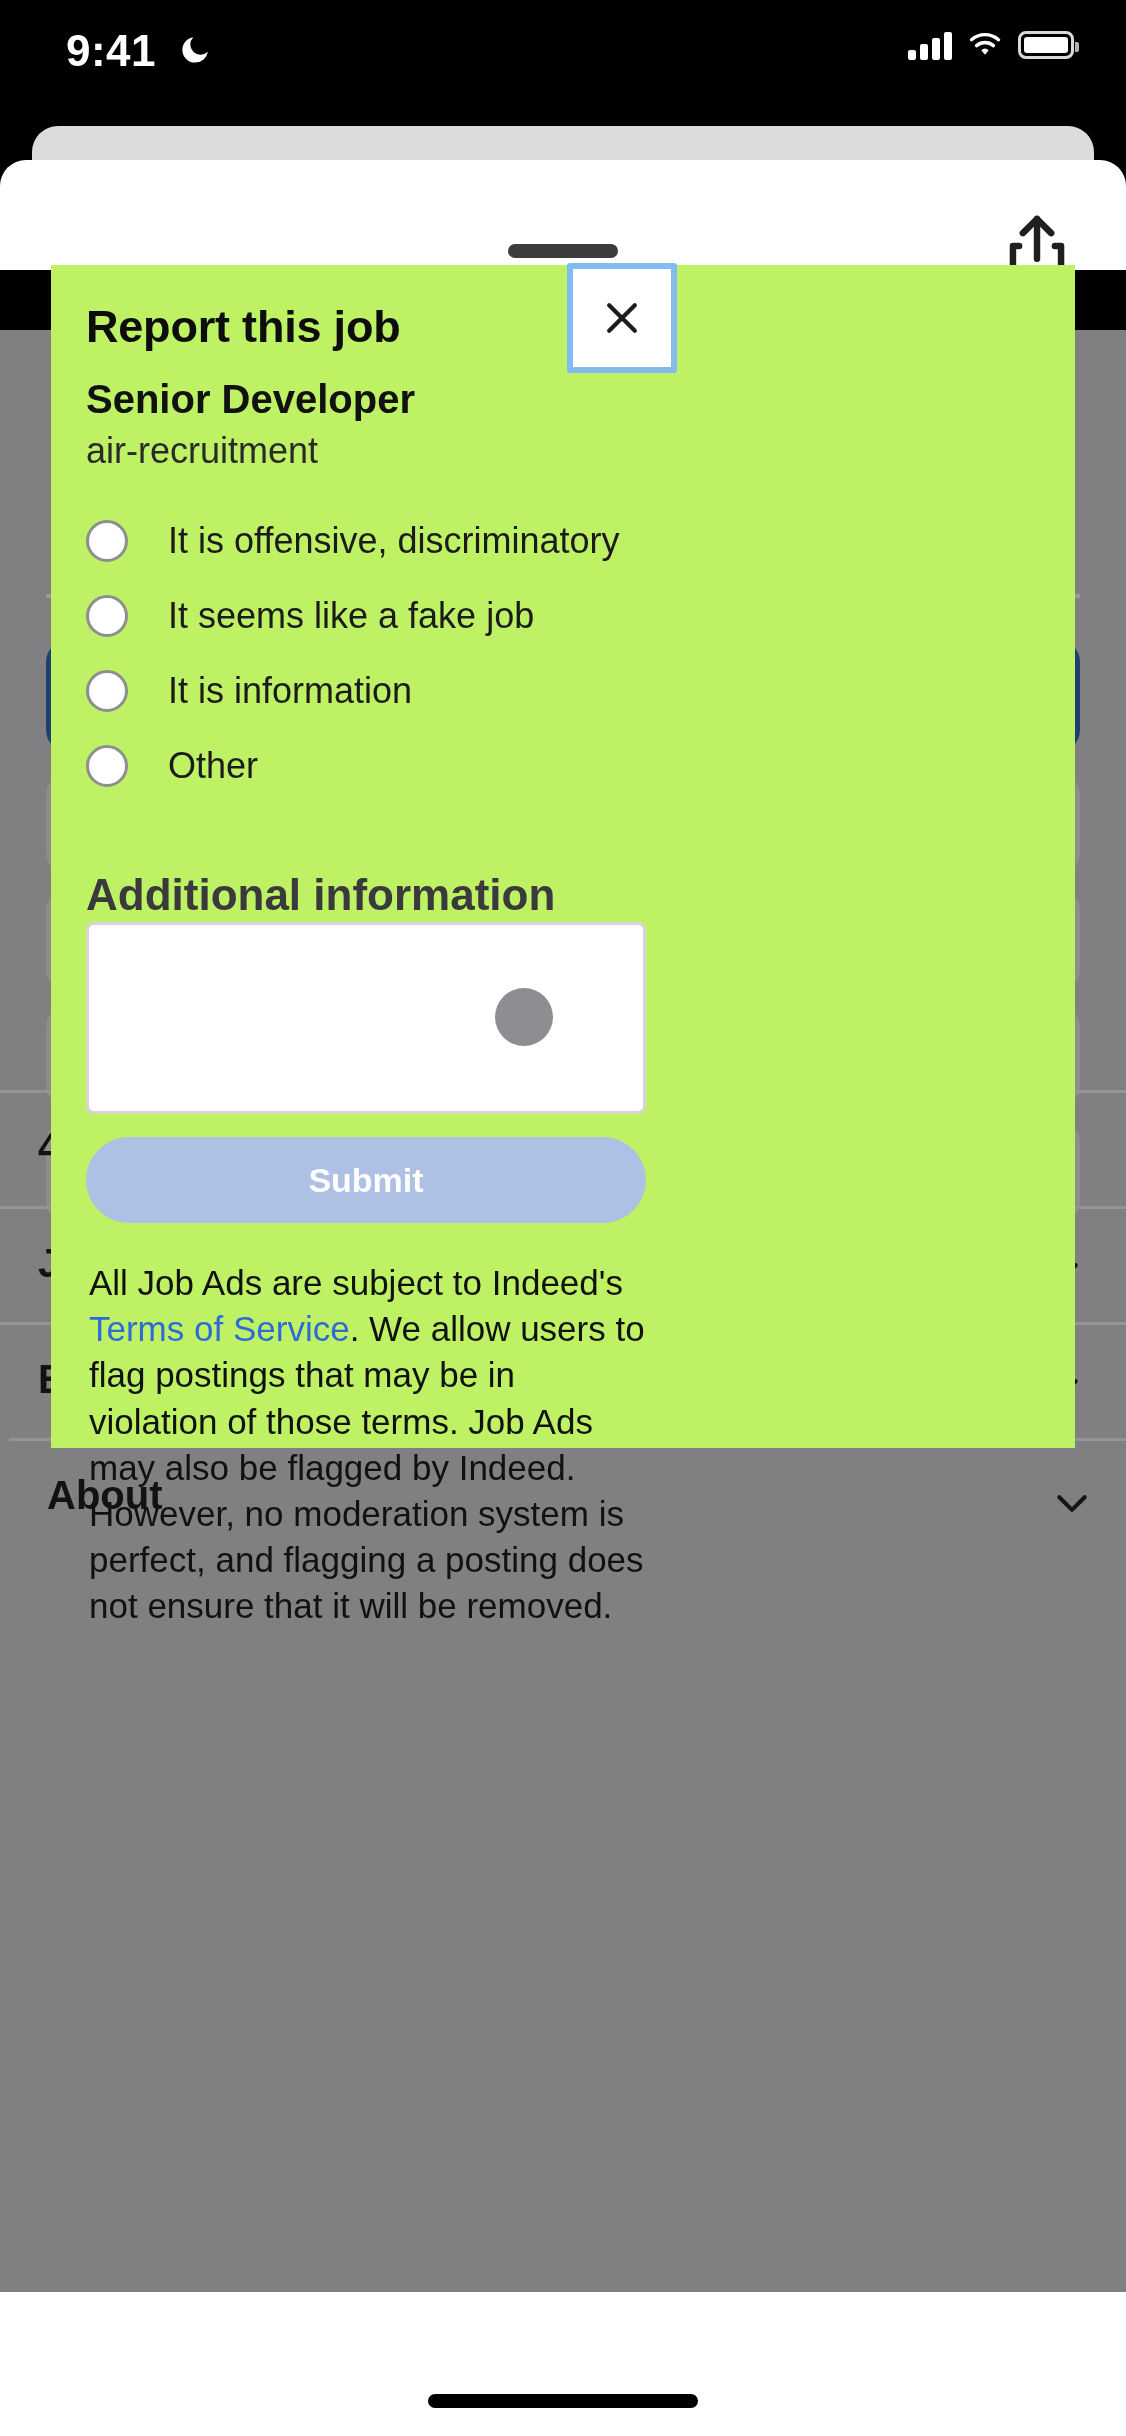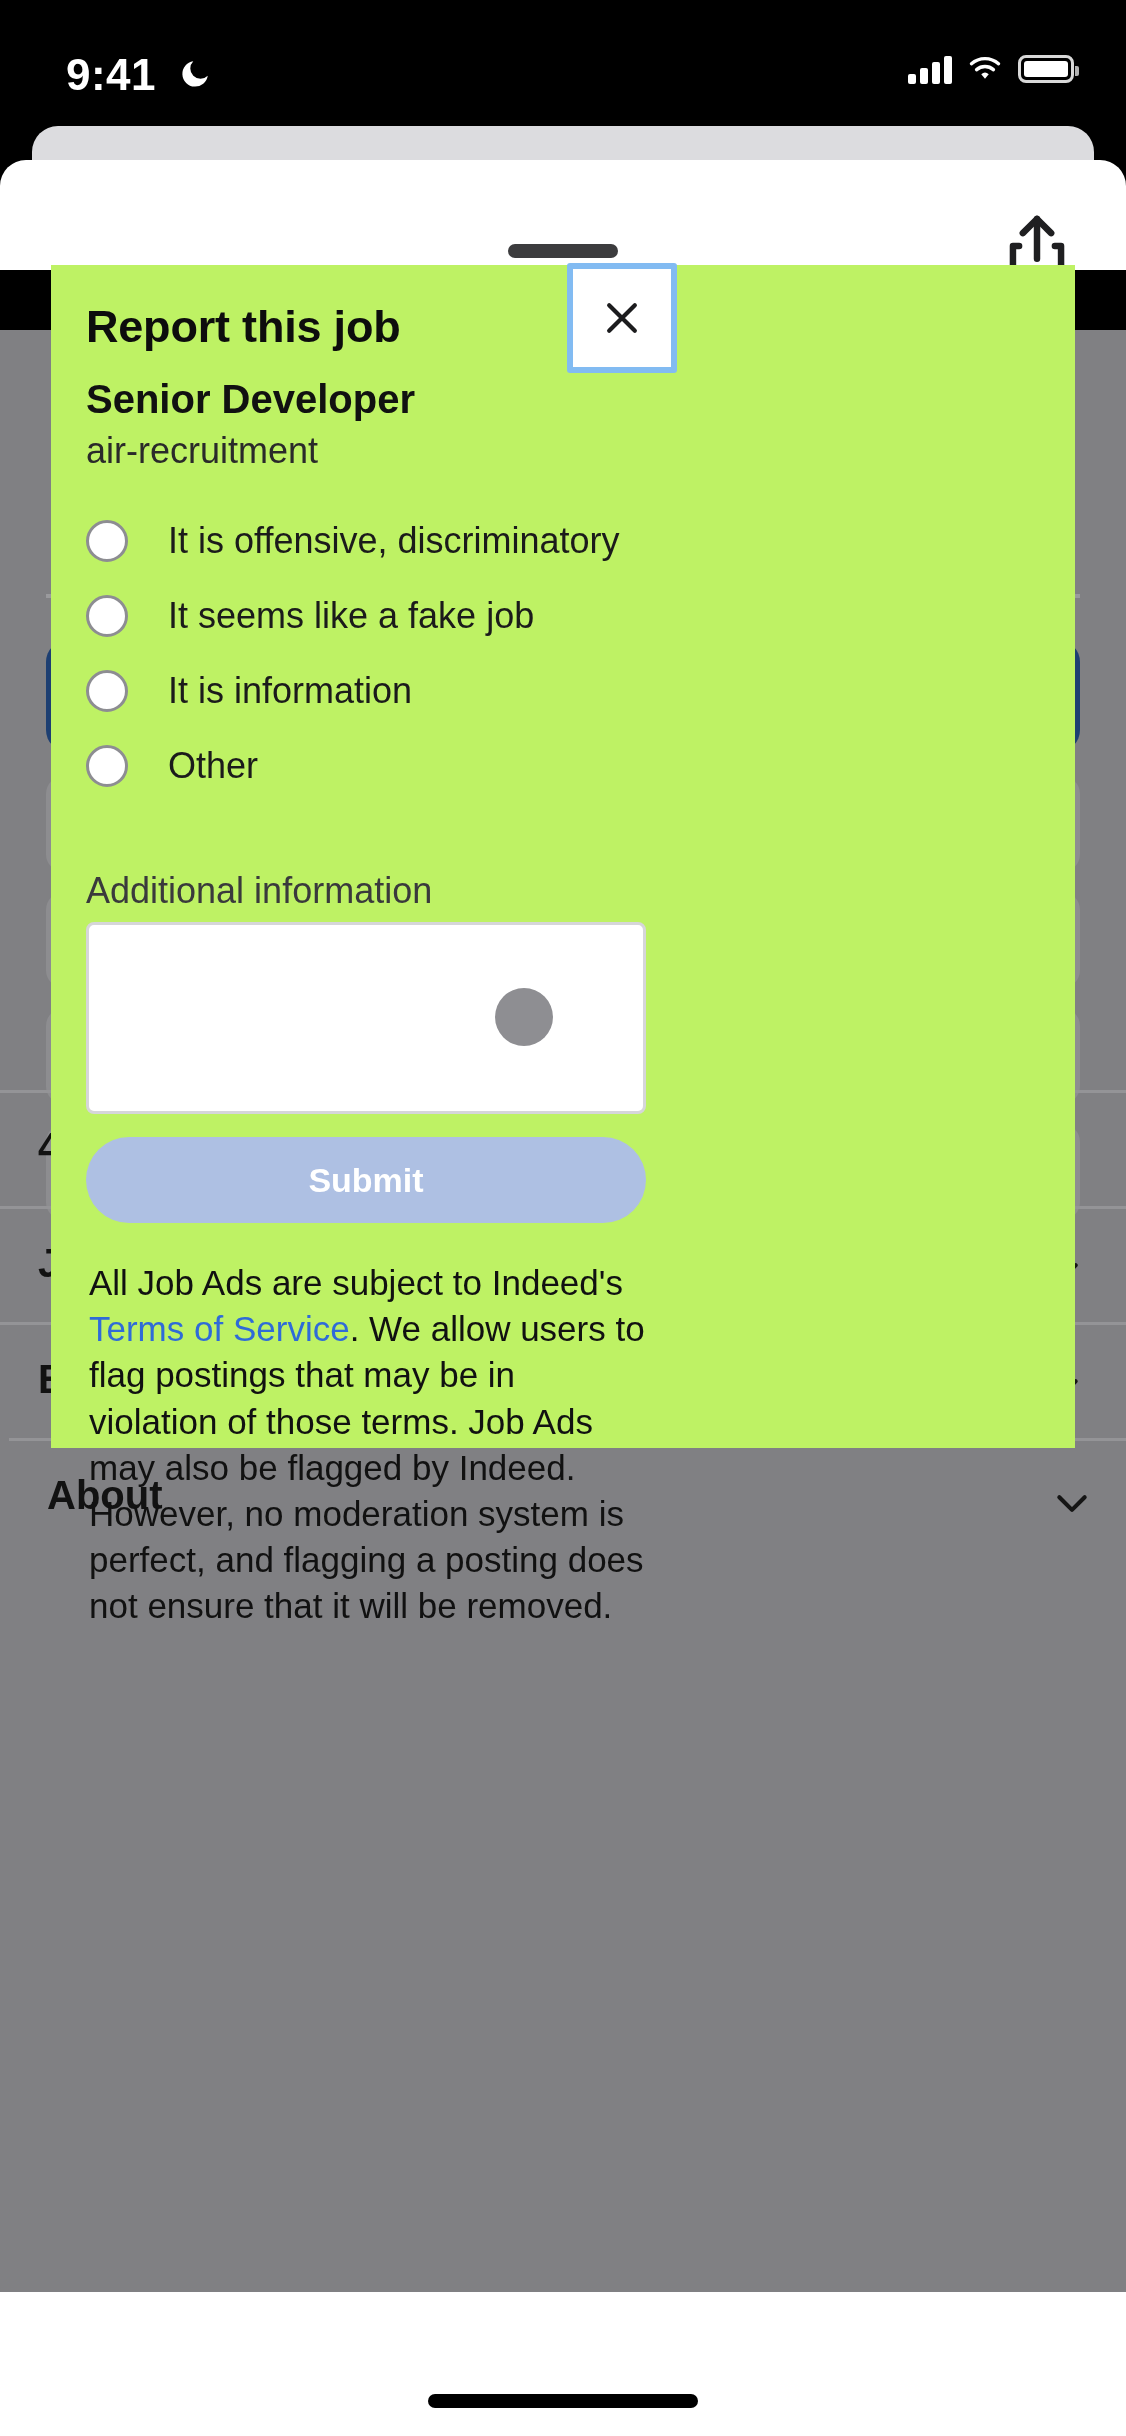--- a/index.html
+++ b/index.html
@@ -7,21 +7,21 @@
     width:1126px; height:2436px;
     background:#000;
     font-family:"Liberation Sans", sans-serif;
     overflow:hidden;
   }
   #screen { position:relative; width:1126px; height:2436px; background:#000; }
 
   
   .statusbar{
     position:absolute; top:0; left:0; width:1126px; height:96px;
-    background:#000; color:#fff;margin-top:24px;
+    background:#000; color:#fff;
   }
   .sb-time{
     position:absolute; left:66px; top:26px;
     font-size:44px; font-weight:700; letter-spacing:0.5px;
   }
   .sb-moon{ position:absolute; left:178px; top:32px; width:34px; height:36px; }
   .sb-right{ position:absolute; right:52px; top:30px; display:flex; align-items:center; gap:14px; }
   .bars{ display:flex; align-items:flex-end; gap:4px; height:30px; }
   .bars i{ display:block; width:8px; background:#fff; border-radius:2px; }
   .bars i:nth-child(1){ height:10px; }
@@ -139,21 +139,21 @@
     display:flex; align-items:center; height:75px; gap:40px;
   }
   .radio{
     width:42px; height:42px; border:3px solid #8d8d92;
     border-radius:50%; background:#fff; flex:none;
   }
   .opt-label{ font-size:36px; color:#1b1b1b; white-space:nowrap; }
 
   .addl-label{
     position:absolute; left:35px; top:605px;
-    font-size:36px; font-weight:400; color:#3a3a3c;
+    font-size:44px; font-weight:700; color:#3a3a3c;
   }
   .textarea{
     position:absolute; left:35px; top:657px; width:560px; height:192px;
     border:3px solid #d6d6d9; border-radius:8px; background:#fff;
   }
   .ta-dot{
     position:absolute; left:406px; top:63px; width:58px; height:58px;
     background:#8e8e92; border-radius:50%;
   }
   .submit{

